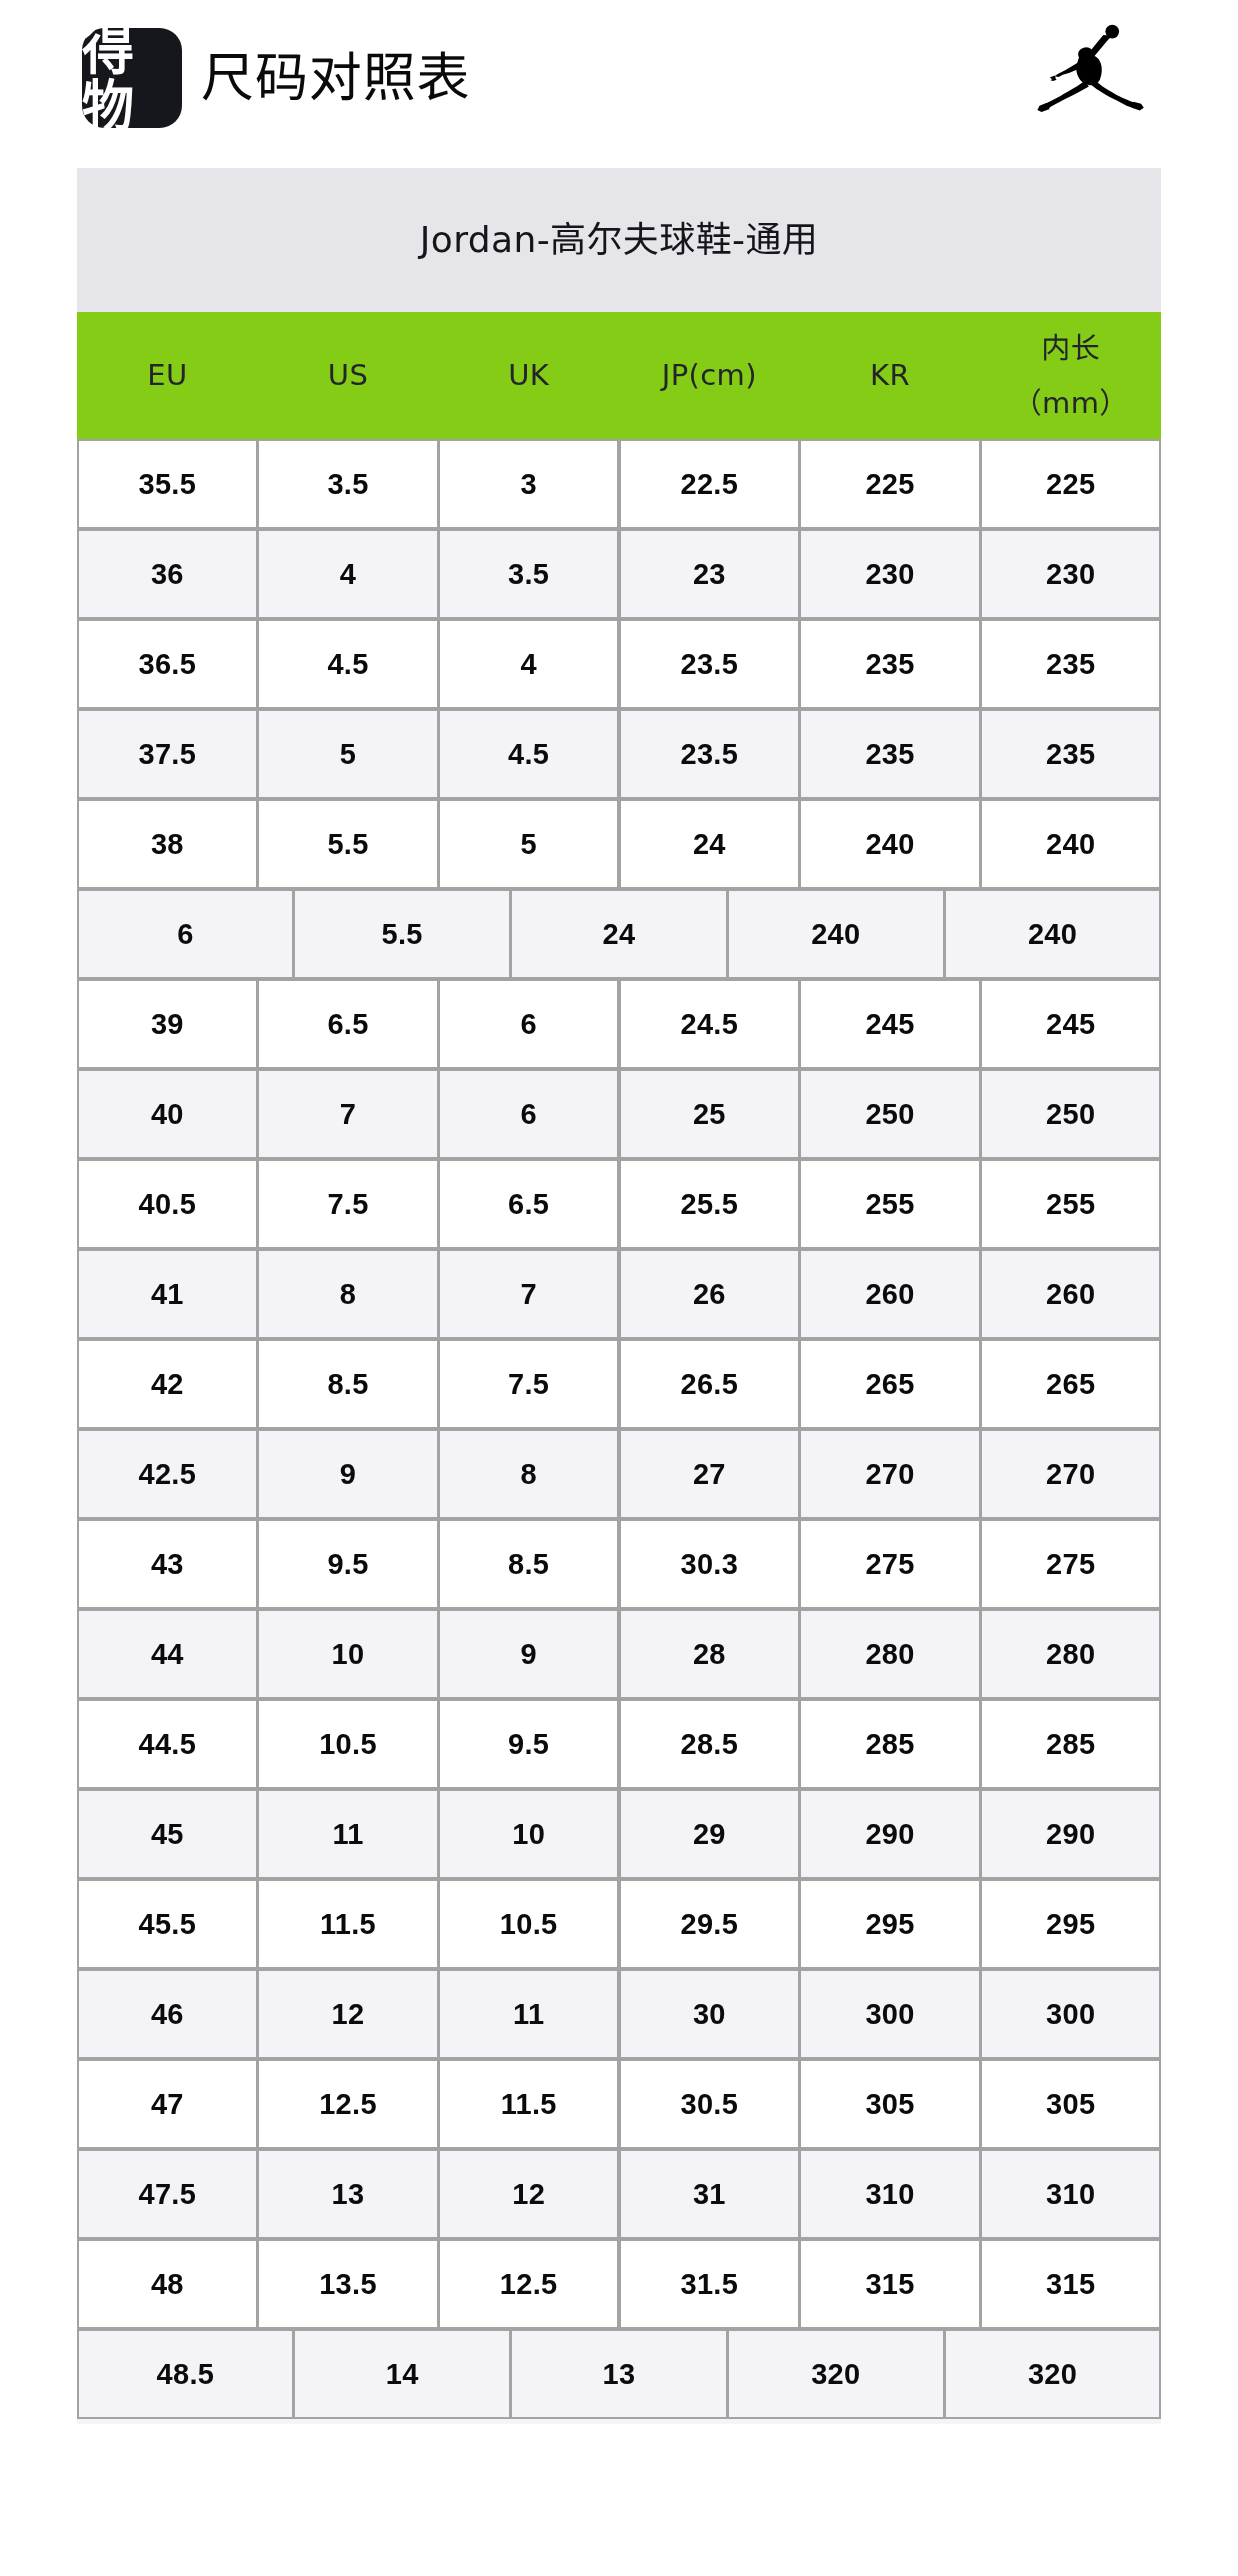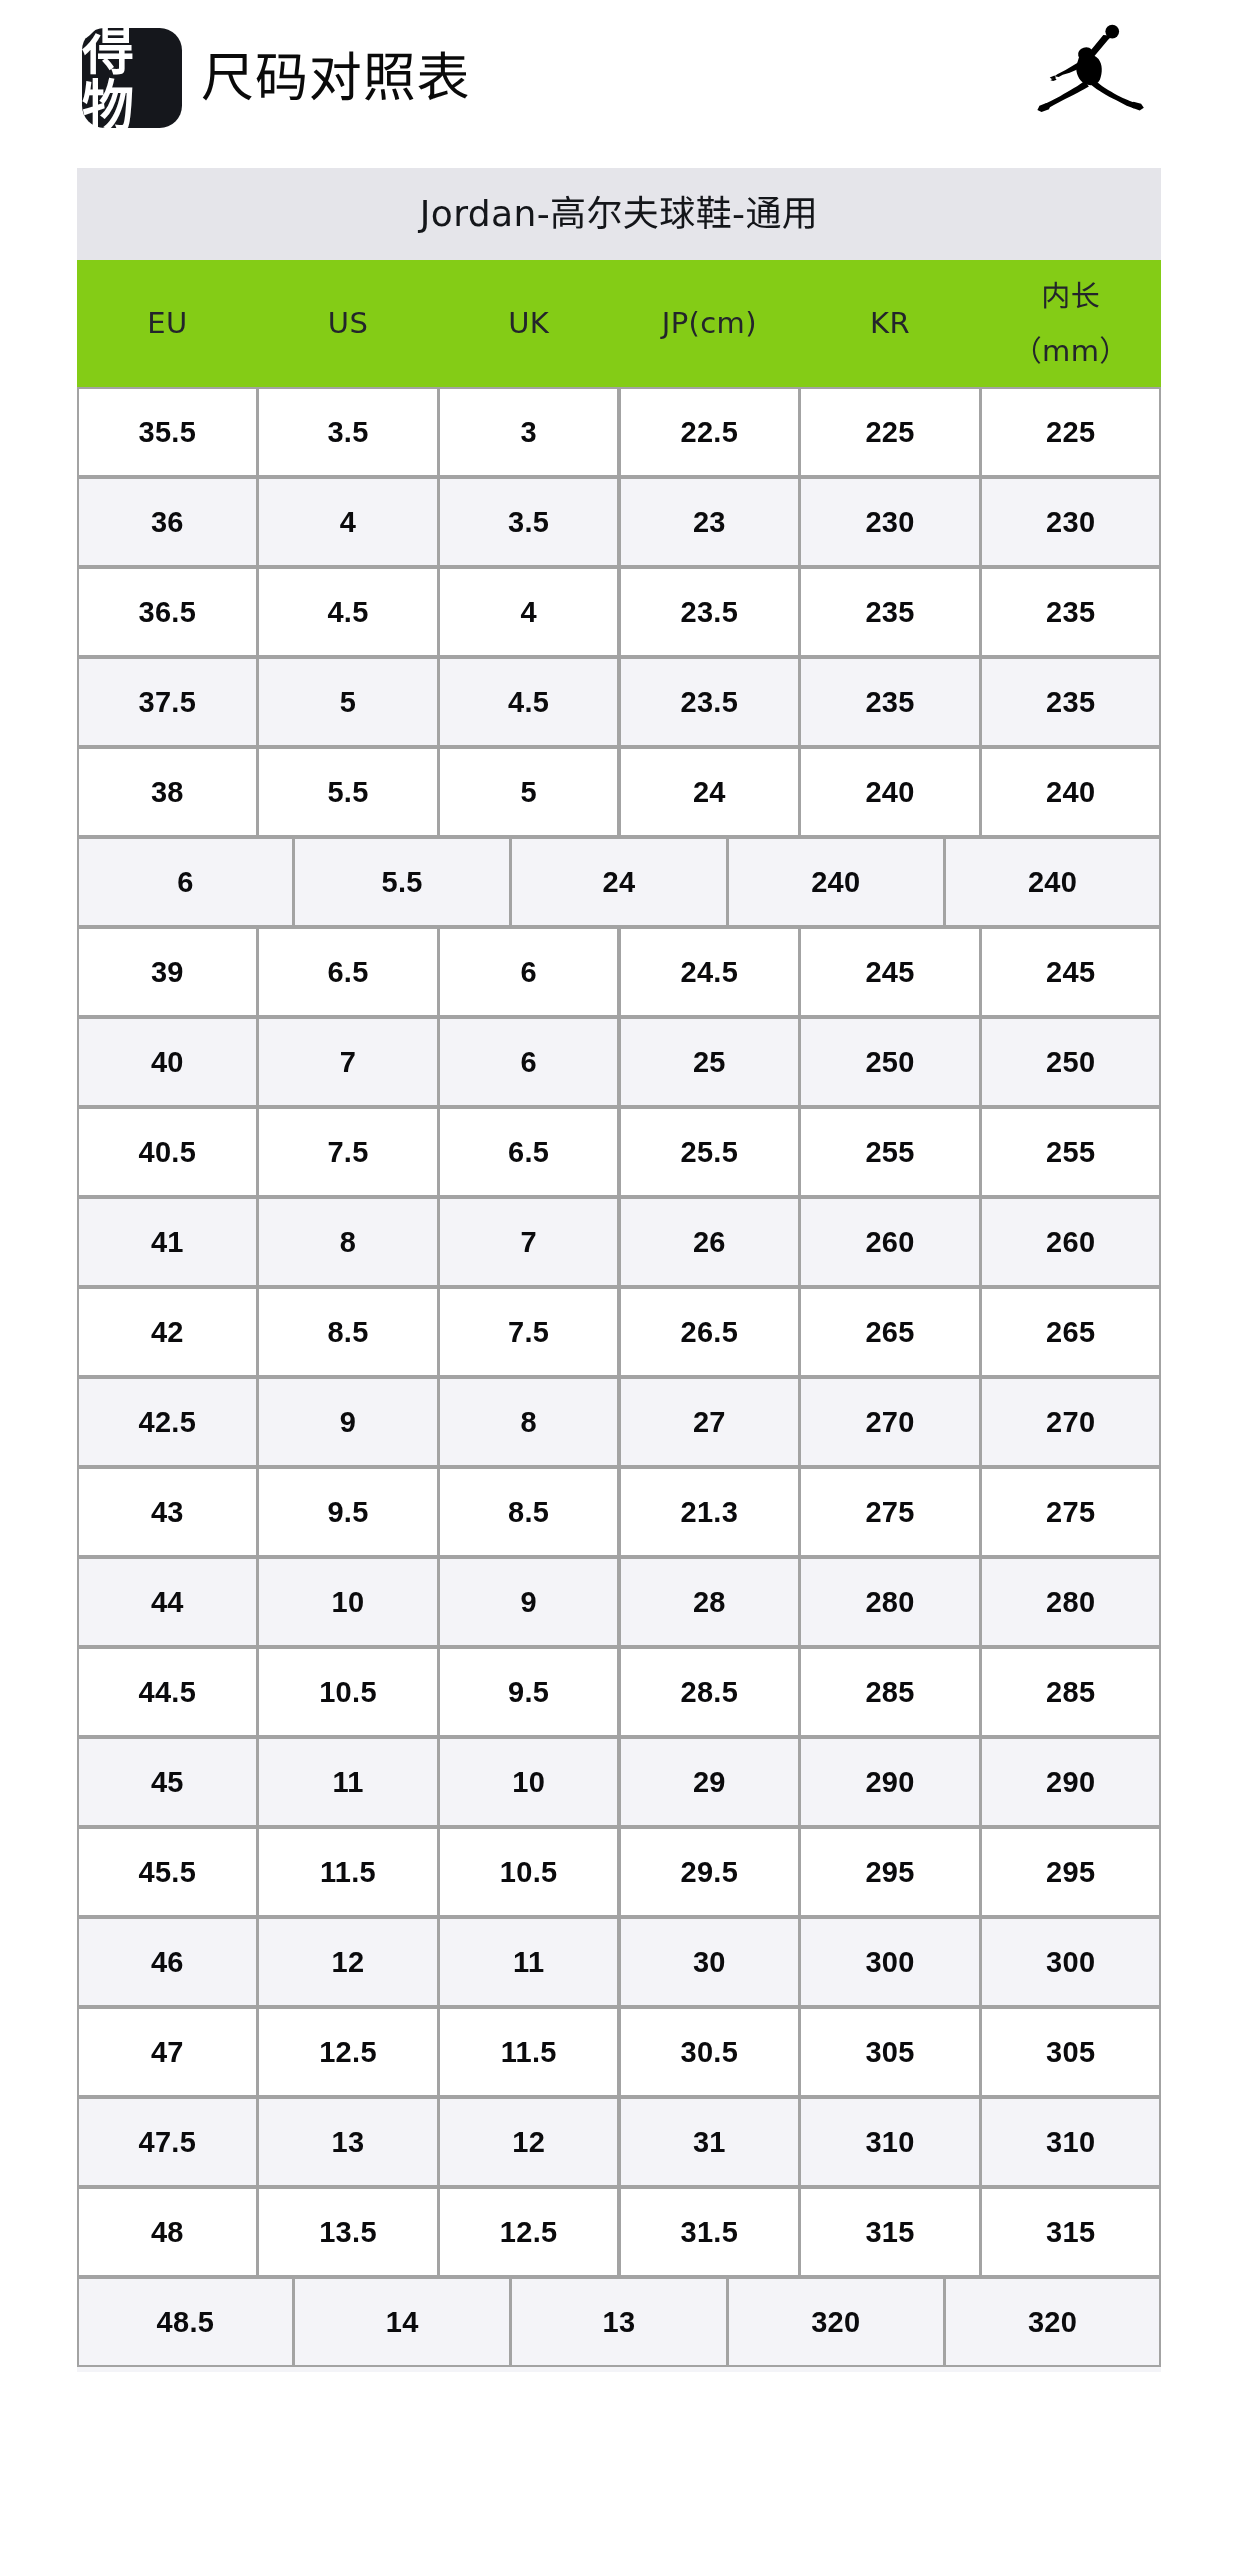--- a/index.html
+++ b/index.html
@@ -80,21 +80,21 @@
   
   .size-table {
     position: absolute;
     left: 77px;
     top: 168px;
     width: 1084px;
   }
 
   .table-caption {
     background: #e5e5ea;
-    height: 92px;
+    height: 144px;
     display: flex;
     align-items: center;
     justify-content: center;
   }
   .table-caption-text {
     font-size: 36px;
     line-height: 1;
     color: #14161a;
     font-weight: 400;
     letter-spacing: 0.4px;
@@ -489,21 +489,21 @@
           <div class="cell">
             <div class="cell-inner">43</div>
           </div>
           <div class="cell">
             <div class="cell-inner">9.5</div>
           </div>
           <div class="cell">
             <div class="cell-inner">8.5</div>
           </div>
           <div class="cell">
-            <div class="cell-inner">21.3</div>
+            <div class="cell-inner">30.3</div>
           </div>
           <div class="cell">
             <div class="cell-inner">275</div>
           </div>
           <div class="cell">
             <div class="cell-inner">275</div>
           </div>
         </div>
         <div class="table-row data-row even">
           <div class="cell">

